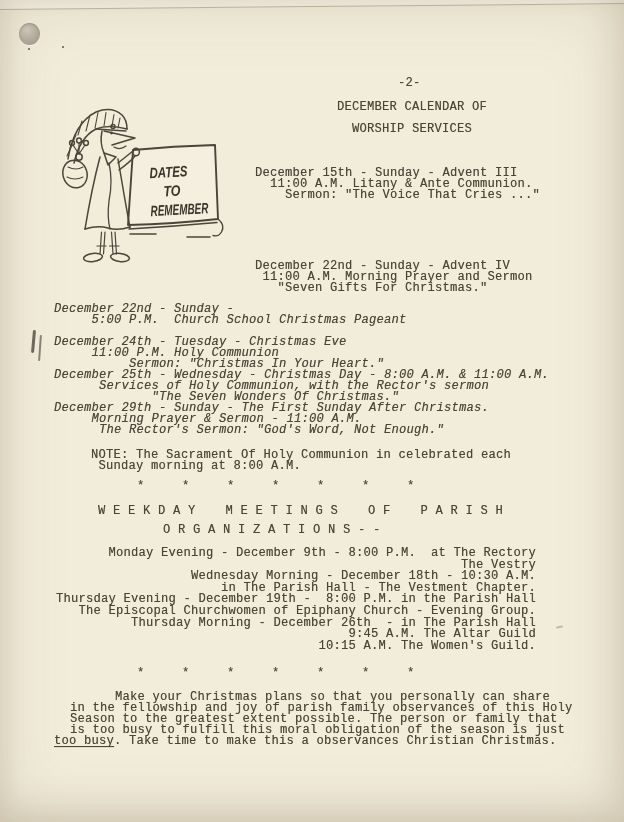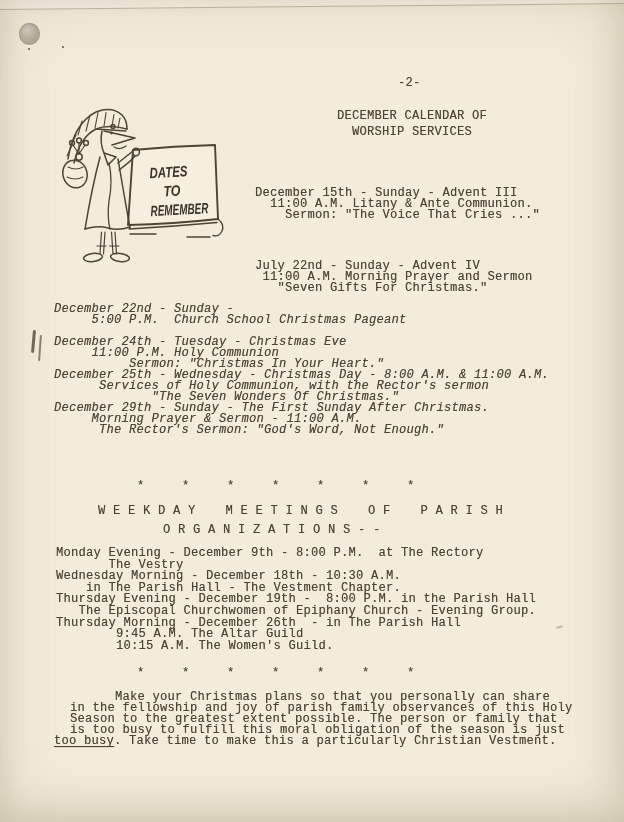--- a/index.html
+++ b/index.html
@@ -98,59 +98,61 @@
     </g>
 
     <g transform="rotate(-3 135 78)" fill="#39342a" font-style="italic" font-weight="bold" font-size="15">
       <text x="112" y="72" textLength="38" lengthAdjust="spacingAndGlyphs">DATES</text>
       <text x="125" y="91" textLength="17" lengthAdjust="spacingAndGlyphs">TO</text>
       <text x="111" y="110" textLength="58" lengthAdjust="spacingAndGlyphs">REMEMBER</text>
     </g>
   </svg>
 
   <div class="tw" style="left:398px;top:78px;">-2-</div>
-  <div class="tw" style="left:337px;top:96px;line-height:16px;margin-top:12px;">DECEMBER CALENDAR OF
+  <div class="tw" style="left:337px;top:96px;line-height:22px;">DECEMBER CALENDAR OF
   WORSHIP SERVICES</div>
 
-  <div class="tw" style="left:255px;top:188px;">December 15th - Sunday - Advent III
+  <div class="tw" style="left:255px;top:168px;">December 15th - Sunday - Advent III
   11:00 A.M. Litany &amp; Ante Communion.
     Sermon: "The Voice That Cries ..."</div>
-  <div class="tw" style="left:255px;top:261px;">July 22nd - Sunday - Advent IV
+  <div class="tw" style="left:255px;top:261px;">December 22nd - Sunday - Advent IV
  11:00 A.M. Morning Prayer and Sermon
    "Seven Gifts For Christmas."</div>
 
   <div class="tw" style="left:54px;top:304px;font-style:italic;">December 22nd - Sunday -
      5:00 P.M.  Church School Christmas Pageant
 
 December 24th - Tuesday - Christmas Eve
      11:00 P.M. Holy Communion
           Sermon: "Christmas In Your Heart."
 December 25th - Wednesday - Christmas Day - 8:00 A.M. &amp; 11:00 A.M.
       Services of Holy Communion, with the Rector's sermon
              "The Seven Wonders Of Christmas."
 December 29th - Sunday - The First Sunday After Christmas.
      Morning Prayer &amp; Sermon - 11:00 A.M.
       The Rector's Sermon: "God's Word, Not Enough."</div>
+  <div class="tw" style="left:91px;top:450px;">NOTE: The Sacrament Of Holy Communion in celebrated each
+ Sunday morning at 8:00 A.M.</div>
 
   <div class="tw" style="left:137px;top:481px;">*     *     *     *     *     *     *</div>
 
   <div class="tw" style="left:98px;top:506px;">W E E K D A Y    M E E T I N G S    O F    P A R I S H</div>
   <div class="tw" style="left:163px;top:525px;">O R G A N I Z A T I O N S - -</div>
 
-  <div class="tw meet" style="left:56px;top:548px;">Monday Evening - December 9th - 8:00 P.M.  at The Rectory
+  <div class="tw meet" style="left:56px;top:548px;text-align:right;">Monday Evening - December 9th - 8:00 P.M.  at The Rectory
        The Vestry
 Wednesday Morning - December 18th - 10:30 A.M.
     in The Parish Hall - The Vestment Chapter.
 Thursday Evening - December 19th -  8:00 P.M. in the Parish Hall
    The Episcopal Churchwomen of Epiphany Church - Evening Group.
 Thursday Morning - December 26th  - in The Parish Hall
         9:45 A.M. The Altar Guild
         10:15 A.M. The Women's Guild.</div>
 
   <div class="tw" style="left:137px;top:668px;">*     *     *     *     *     *     *</div>
 
   <div class="tw" style="left:54px;top:692px;margin-left:16px;">      Make your Christmas plans so that you personally can share
 in the fellowship and joy of parish family observances of this Holy
 Season to the greatest extent possible. The person or family that
 is too busy to fulfill this moral obligation of the season is just</div>
-  <div class="tw" style="left:54px;top:736px;"><span class="u">too busy</span><span>. Take time to make this a particularly Christian Vestment.</span></div>
+  <div class="tw" style="left:54px;top:736px;"><span class="u">too busy</span><span>. Take time to make this a observances Christian Christmas.</span></div>
 
 </div>
 
 </body></html>

